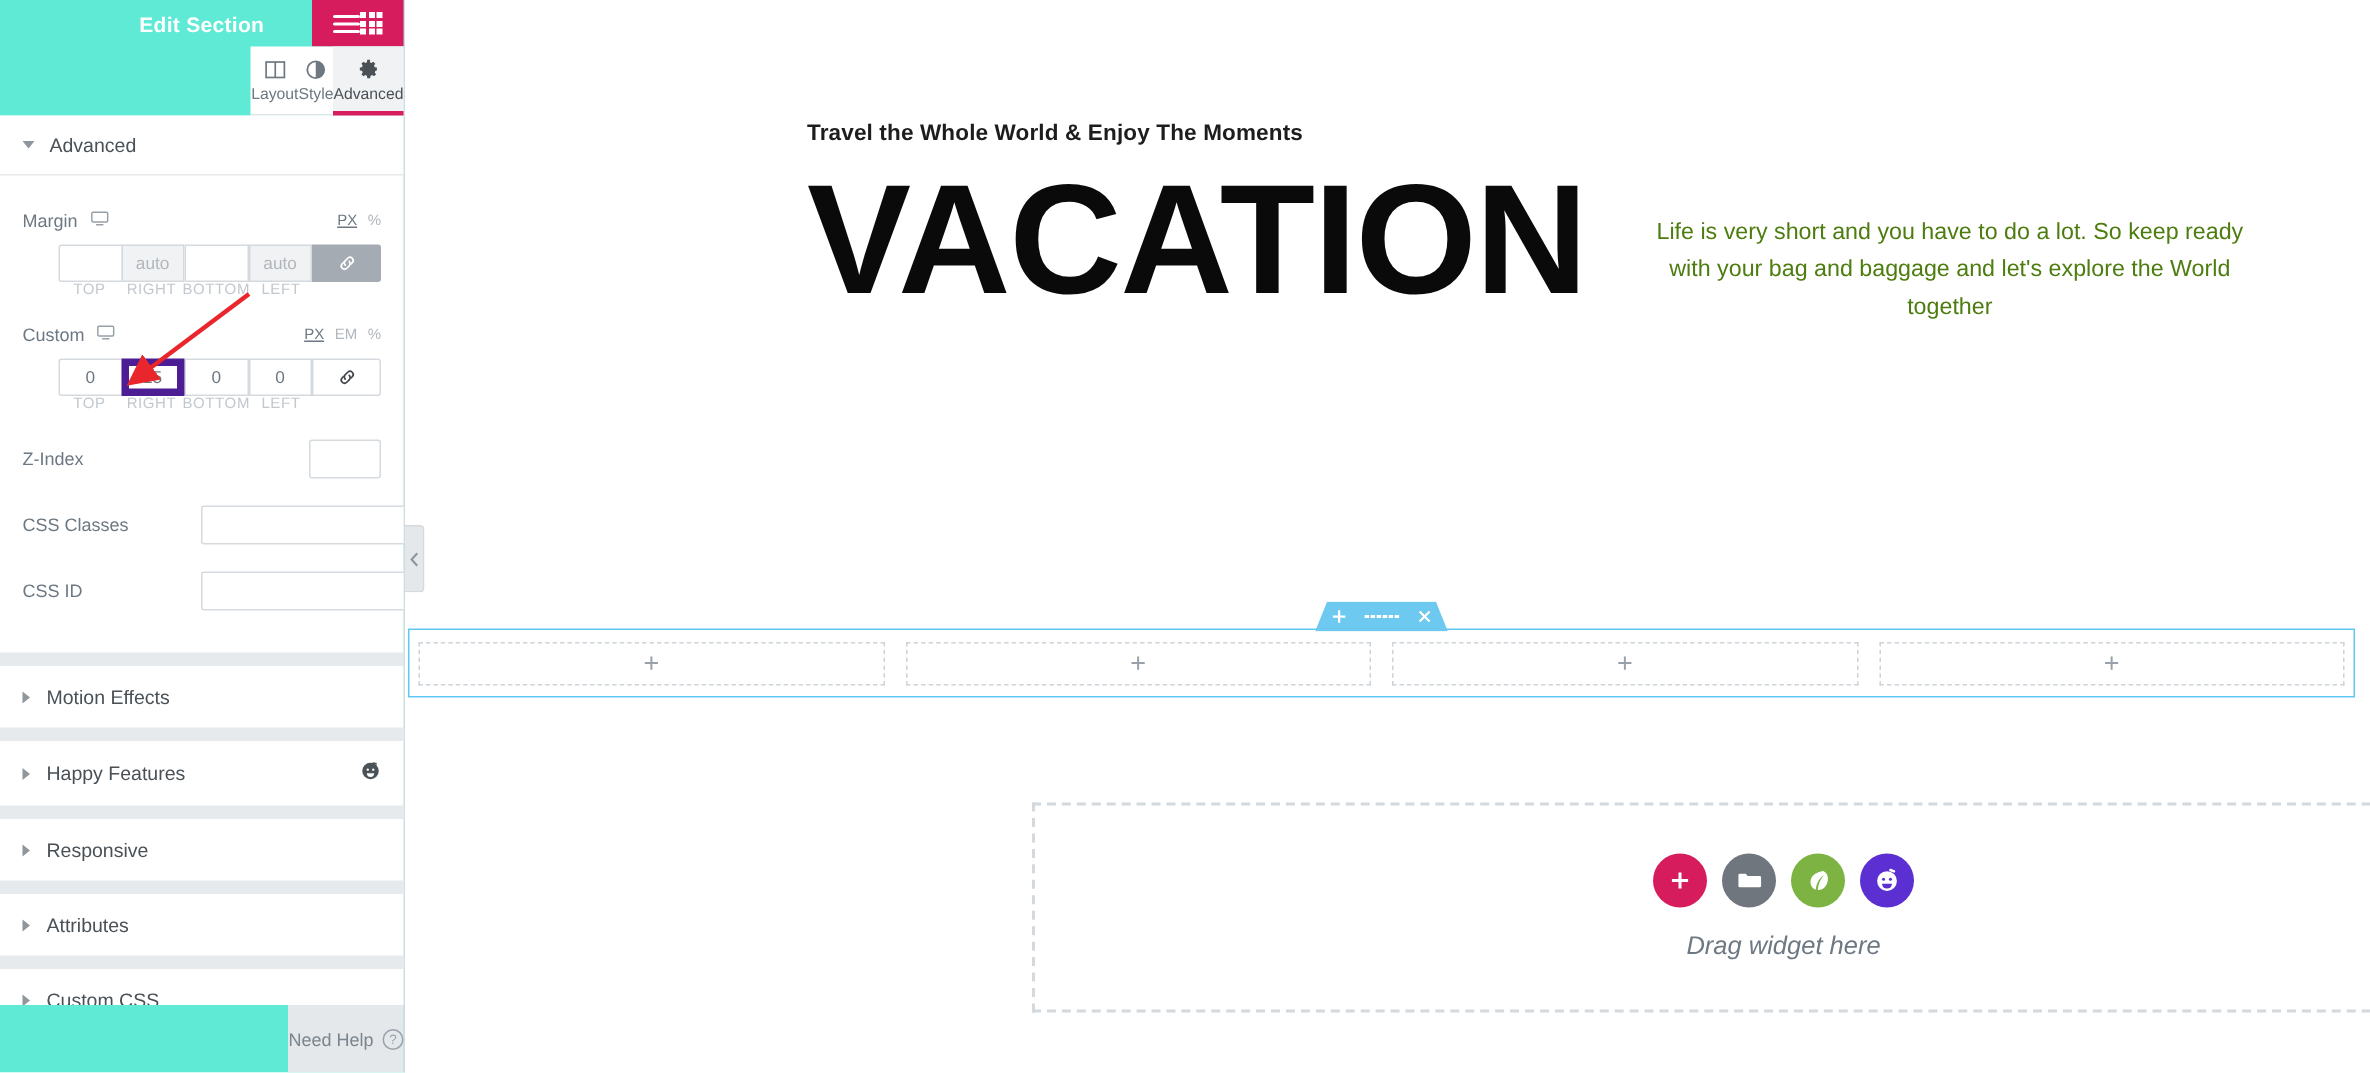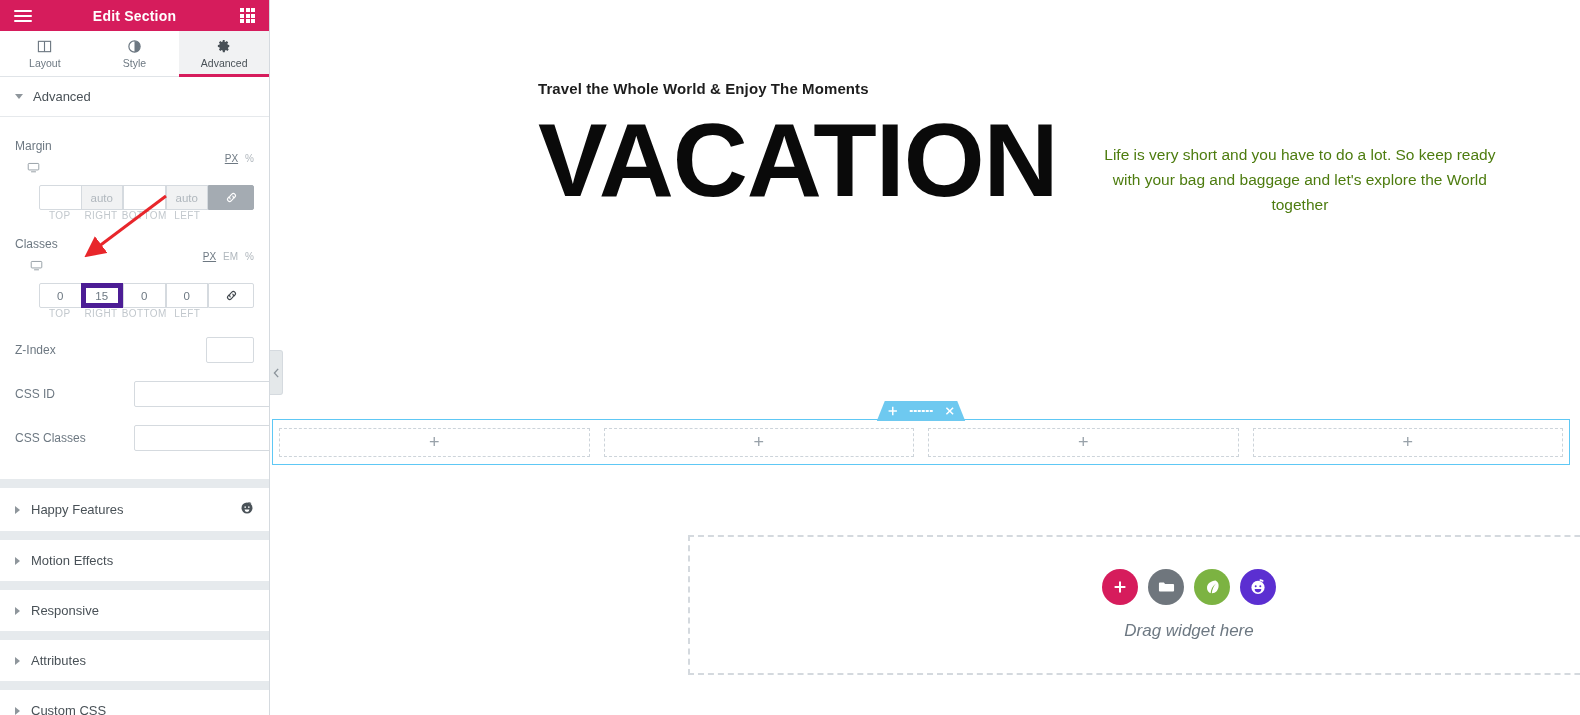--- a/index.html
+++ b/index.html
@@ -12,20 +12,21 @@
   .app { position: relative; width: 1580px; height: 715px; display: flex; }
 
   
   .panel {
     width: 270px; height: 715px;
     background: #5eead4;
     display: flex; flex-direction: column;
     border-right: 1px solid #d5dadf;
     position: relative;
     flex: 0 0 270px;
+    align-items: flex-end;
   }
   .panel-header {
     height: 31px;
     background: #d4descale;
     background: #d8225f;
     background: #d61c5c;
     display: flex; align-items: center; justify-content: space-between;
     padding: 0 14px;
     flex: 0 0 31px;
   }
@@ -65,21 +66,21 @@
                 border-top: 5px solid #8f969c; }
   .caret-right { width: 0; height: 0; border-top: 4px solid transparent; border-bottom: 4px solid transparent;
                  border-left: 5px solid #8f969c; }
   .sec-head .title { font-weight: normal; font-size: 13px; }
 
   .controls { padding: 6px 15px 14px; }
 
   
   .ctl { margin-top: 16px; }
   .ctl-label-row { display: flex; align-items: center; justify-content: space-between; margin-bottom: 8px; }
-  .ctl-label-left { display: flex; align-items: center; gap: 8px; color: #6d7882; font-size: 12px; flex-direction: column; }
+  .ctl-label-left { display: flex; align-items: center; gap: 8px; color: #6d7882; font-size: 12px; }
   .units { display: flex; gap: 7px; font-size: 10px; color: #b0b7bd; }
   .units span { cursor: pointer; }
   .units span.on { color: #6d7882; text-decoration: underline; }
 
   .dim-row { display: flex; padding-left: 24px; }
   .dim-cell { flex: 1; position: relative; }
   .dim-input {
     width: 100%; height: 25px; border: 1px solid #d5dadf; margin-left: -1px;
     font-size: 11.5px; text-align: center; color: #6d7882; background: #fff;
     font-family: "Liberation Sans", sans-serif; outline: none;
@@ -304,21 +305,21 @@
             <div class="dim-cell">
                 <div class="dim-sub">LEFT</div>
               </div>
             <div style="width:46px"></div>
           </div>
         </div>
 
         <div class="ctl">
           <div class="ctl-label-row">
             <div class="ctl-label-left">
-              <span>Classes</span>
+              <span>Custom</span>
               <span>
                 <svg width="13" height="13" viewBox="0 0 16 16">
                     <rect x="1.5" y="3" width="13" height="8" rx="1" fill="none" stroke="#97a0a7" stroke-width="1.2"></rect>
                     <line x1="5" y1="13.3" x2="11" y2="13.3" stroke="#97a0a7" stroke-width="1.2"></line>
                   </svg>
               </span>
             </div>
             <div class="units">
               <span class="on">PX</span>
               <span>EM</span>
@@ -365,72 +366,76 @@
             <div style="width:46px"></div>
           </div>
         </div>
 
         <div class="row">
           <span class="lab">Z-Index</span>
           <input class="zfield" value="" style="">
         </div>
 
         <div class="row">
+          <span class="lab">CSS Classes</span>
+          <span class="ifield-wrap">
+            <input class="ifield" value="" style="">
+
+          </span>
+        </div>
+
+        <div class="row">
           <span class="lab">CSS ID</span>
           <span class="ifield-wrap">
             <input class="ifield" value="" style="">
 
           </span>
         </div>
 
-        <div class="row">
-          <span class="lab">CSS Classes</span>
-          <span class="ifield-wrap">
-            <input class="ifield" value="" style="">
-
-          </span>
-        </div>
-
       </div>
 
       <div class="accordion" style="margin-top:14px">
+        <div class="acc-item">
+          <span class="caret-right"></span>
+          <span>Motion Effects</span>
+        </div>
         <div class="acc-item">
           <span class="caret-right"></span>
           <span>Happy Features</span>
           <span class="spacer"></span>
           <span>
             <svg width="14" height="14" viewBox="0 0 16 16">
                 <circle cx="8" cy="8" r="6.3" fill="#4a5258"></circle>
                 <circle cx="5.9" cy="7" r=".9" fill="#fff"></circle>
                 <circle cx="10.1" cy="7" r=".9" fill="#fff"></circle>
                 <path d="M5.2 9.7h5.6a2.8 2.8 0 0 1-5.6 0z" fill="#fff"></path>
                 <rect x="9.5" y="1.6" width="3.4" height="1.3" rx=".6" fill="#4a5258" transform="rotate(18 11.2 2.2)"></rect>
               </svg>
           </span>
         </div>
         <div class="acc-item">
           <span class="caret-right"></span>
-          <span>Motion Effects</span>
-        </div>
-        <div class="acc-item">
-          <span class="caret-right"></span>
           <span>Responsive</span>
         </div>
         <div class="acc-item">
           <span class="caret-right"></span>
           <span>Attributes</span>
         </div>
         <div class="acc-item">
           <span class="caret-right"></span>
           <span>Custom CSS</span>
         </div>
       </div>
 
     </div>
 
+    <div class="panel-foot">
+      <span>Need Help</span>
+      <span class="qmark">?</span>
+    </div>
 
     <svg class="arrow-svg">
       <defs>
         <marker id="ah" markerWidth="7" markerHeight="7" refX="3" refY="3.5" orient="auto">
           <polygon points="0 0, 7 3.5, 0 7" fill="#e8262b"></polygon>
         </marker>
       </defs>
       <line x1="166" y1="196" x2="94" y2="250" stroke="#e8262b" stroke-width="3" marker-end="url(#ah)"></line>
     </svg>
   </div>

